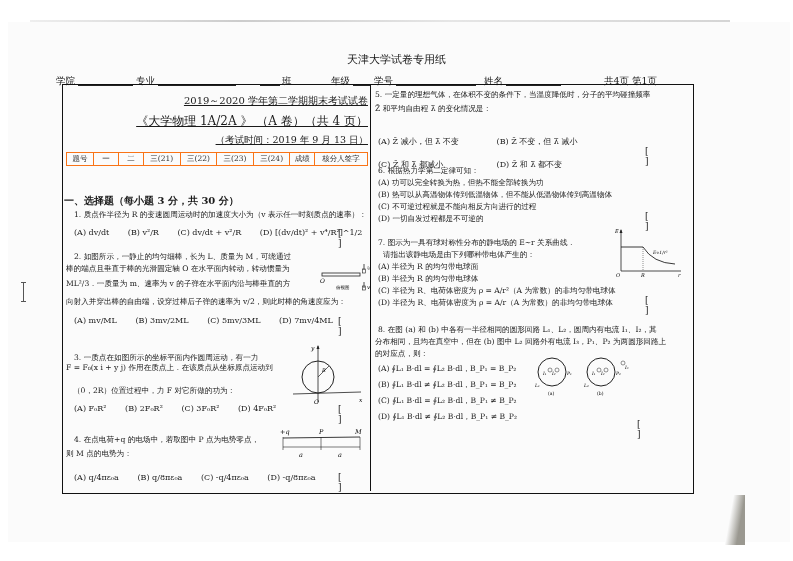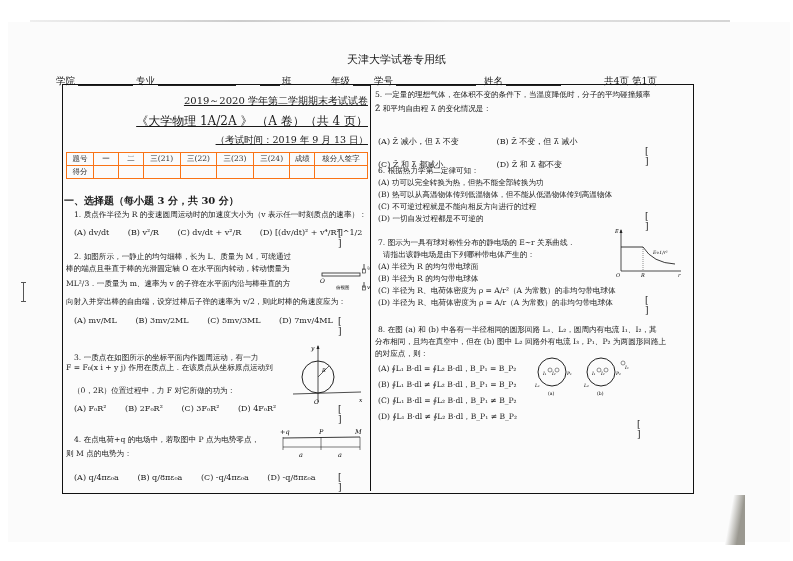--- a/index.html
+++ b/index.html
@@ -84,31 +84,20 @@
         <tr>
       <td style="width:26px">题号</td>
       <td style="width:24px">一</td>
       <td style="width:24px">二</td>
       <td>三(21)</td>
       <td>三(22)</td>
       <td>三(23)</td>
       <td>三(24)</td>
       <td>成绩</td>
       <td style="width:52px">核分人签字</td>
-    </tr>
-    <tr>
-      <td>得分</td>
-      <td></td>
-      <td></td>
-      <td></td>
-      <td></td>
-      <td></td>
-      <td></td>
-      <td></td>
-      <td></td>
     </tr>
   </tbody>
     </table>
 
   <div class="sec-title" style="left:-2px">一、选择题（每小题 3 分，共 30 分）</div>
 
   <div class="q" style="top:123px;left:8px;width:300px">1. 质点作半径为 R 的变速圆周运动时的加速度大小为（v 表示任一时刻质点的速率）：</div>
   <div class="opts" style="top:142px;left:8px">
     <span>(A) dv/dt</span>
     <span>(B) v²/R</span>

